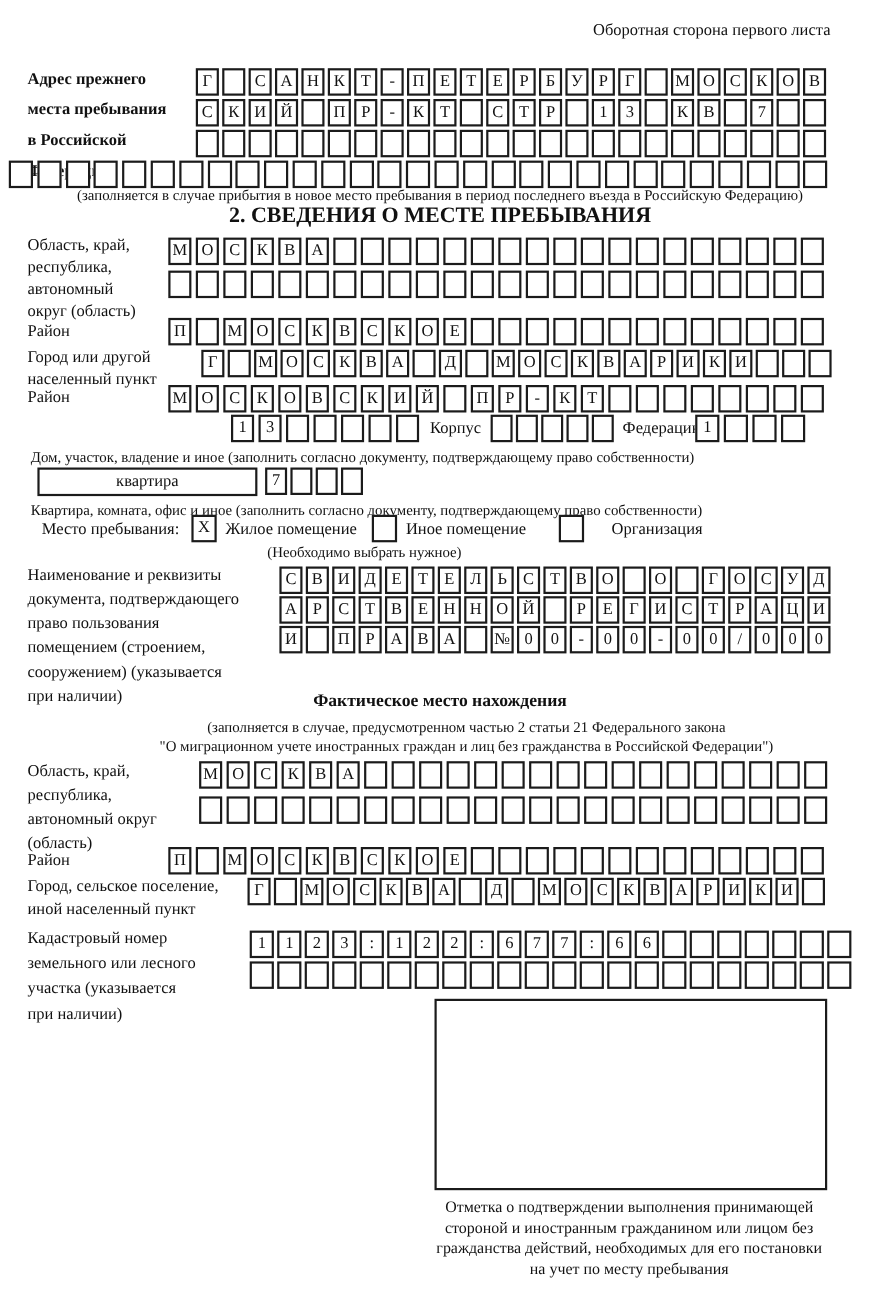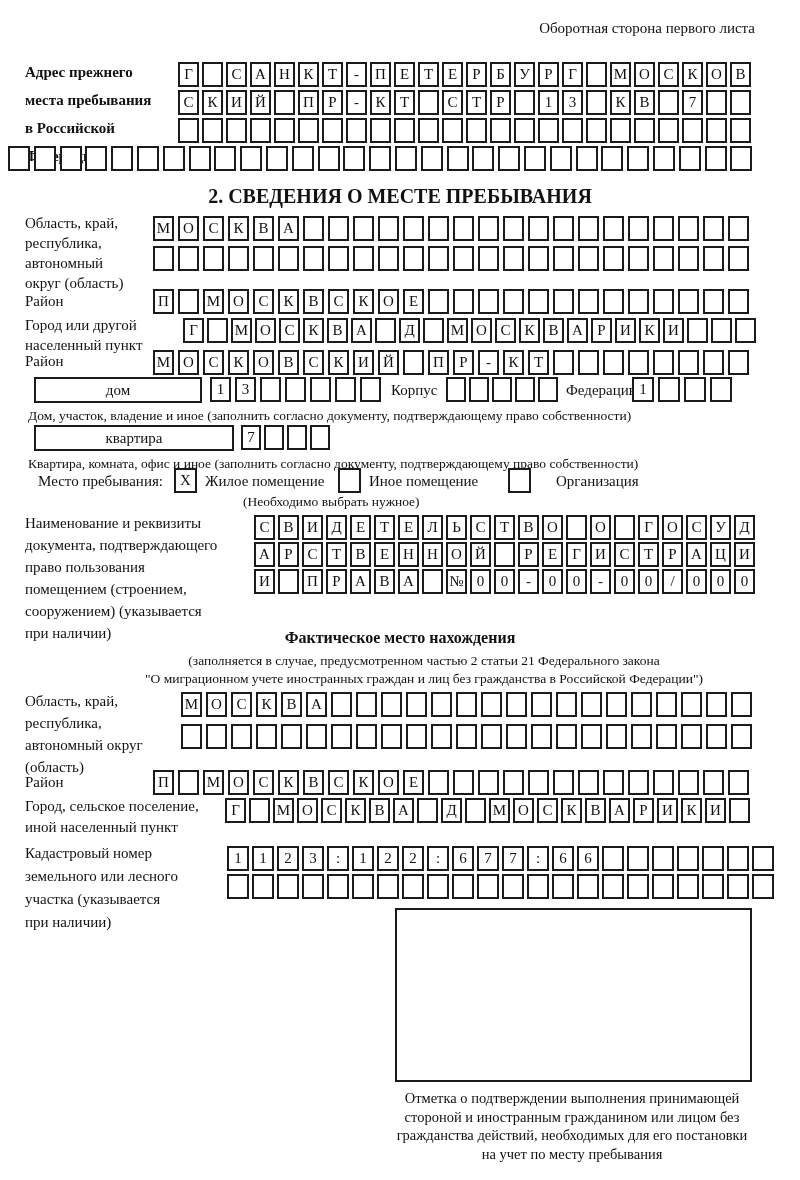--- a/index.html
+++ b/index.html
@@ -150,20 +150,21 @@
       <span class="cell"></span>
       <span class="cell"></span>
       <span class="cell"></span>
       <span class="cell"></span>
       <span class="cell"></span>
       <span class="cell"></span>
       <span class="cell"></span>
       <span class="cell"></span>
       <span class="cell"></span>
     </div>
+  <div class="lbl note center" style="top:168px;">(заполняется в случае прибытия в новое место пребывания в период последнего въезда в Российскую Федерацию)</div>
 
   <div class="lbl bold center" style="top:186px;font-size:20px;">2. СВЕДЕНИЯ О МЕСТЕ ПРЕБЫВАНИЯ</div>
 
   <div class="lbl" style="top:213px;left:25px;">Область, край,
 республика,
 автономный
 округ (область)</div>
   <div class="row g4" style="left:153px;top:216px;">
       <span class="cell">М</span>
       <span class="cell">О</span>
@@ -295,23 +296,20 @@
       <span class="cell"></span>
       <span class="cell"></span>
       <span class="cell"></span>
       <span class="cell"></span>
       <span class="cell"></span>
       <span class="cell"></span>
       <span class="cell"></span>
       <span class="cell"></span>
     </div>
 
-  <div class="field-rect" style="left:34px;top:377px;width:168px;height:26px;">
-    <span>дом</span>
-  </div>
   <div class="row g4" style="left:210px;top:377px;">
       <span class="cell">1</span>
       <span class="cell">3</span>
       <span class="cell"></span>
       <span class="cell"></span>
       <span class="cell"></span>
       <span class="cell"></span>
       <span class="cell"></span>
     </div>
   <div class="lbl" style="top:380px;left:391px;">Корпус</div>

